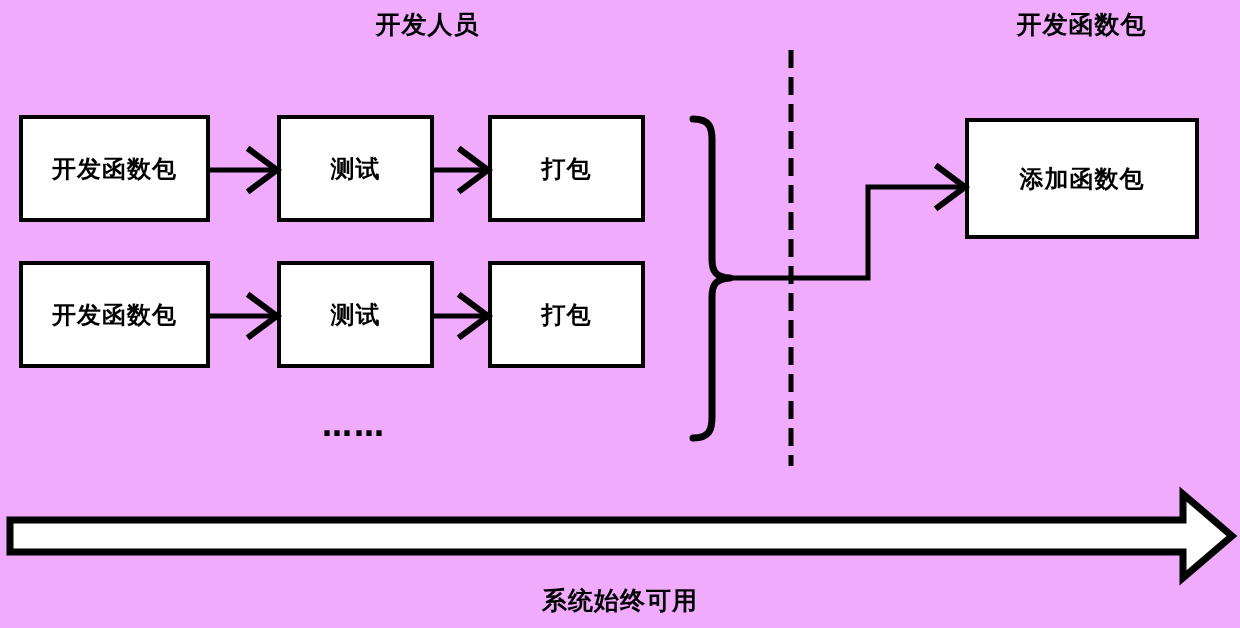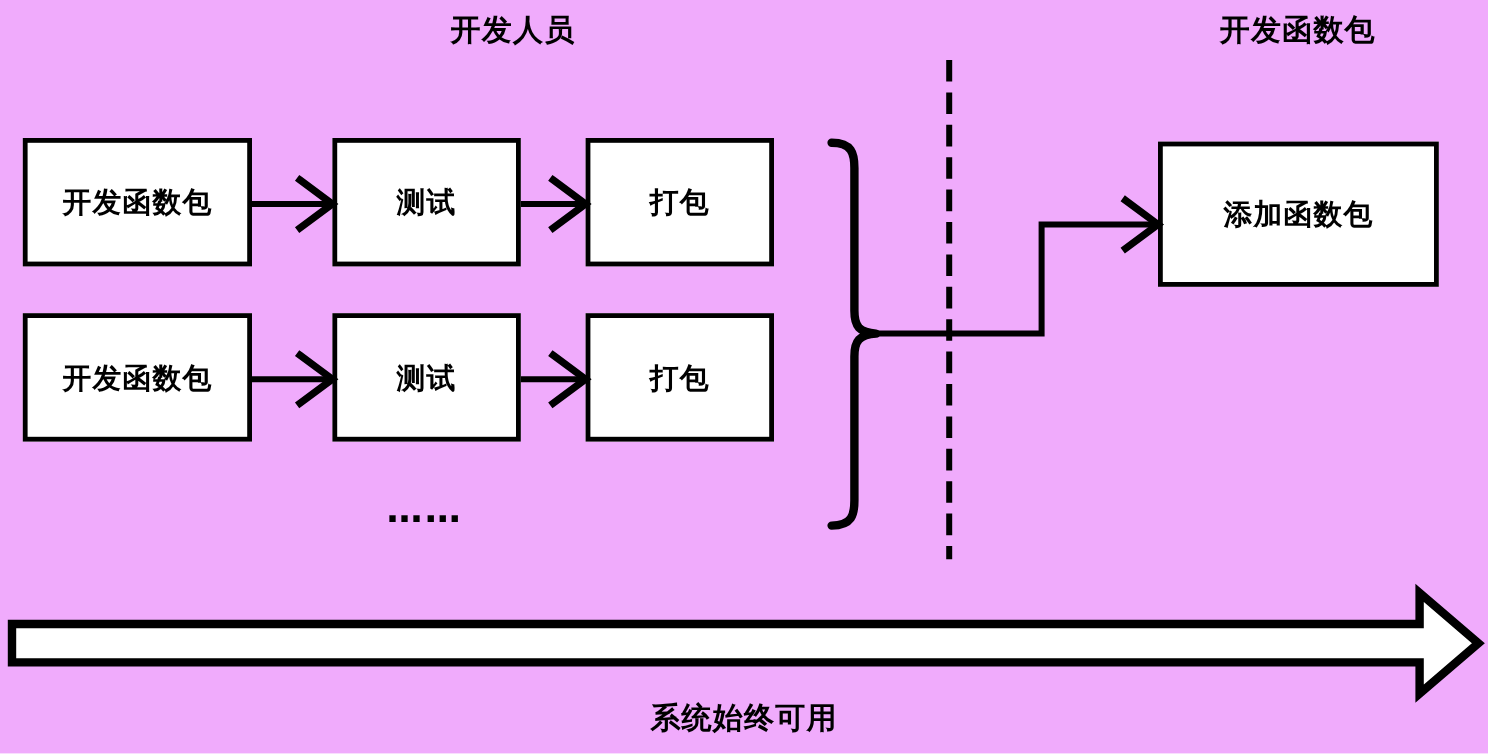--- a/index.html
+++ b/index.html
@@ -56,21 +56,20 @@
   }
   .caption {
     position: absolute;
     font-size: 25px;
     font-weight: bold;
     color: #000000;
     letter-spacing: 1px;
     white-space: nowrap;
     text-align: center;
     line-height: 1;
-    font-family: Liberation Mono, monospace;
   }
   .svg-layer {
     position: absolute;
     left: 0;
     top: 0;
     width: 1240px;
     height: 628px;
     pointer-events: none;
   }
 </style>

